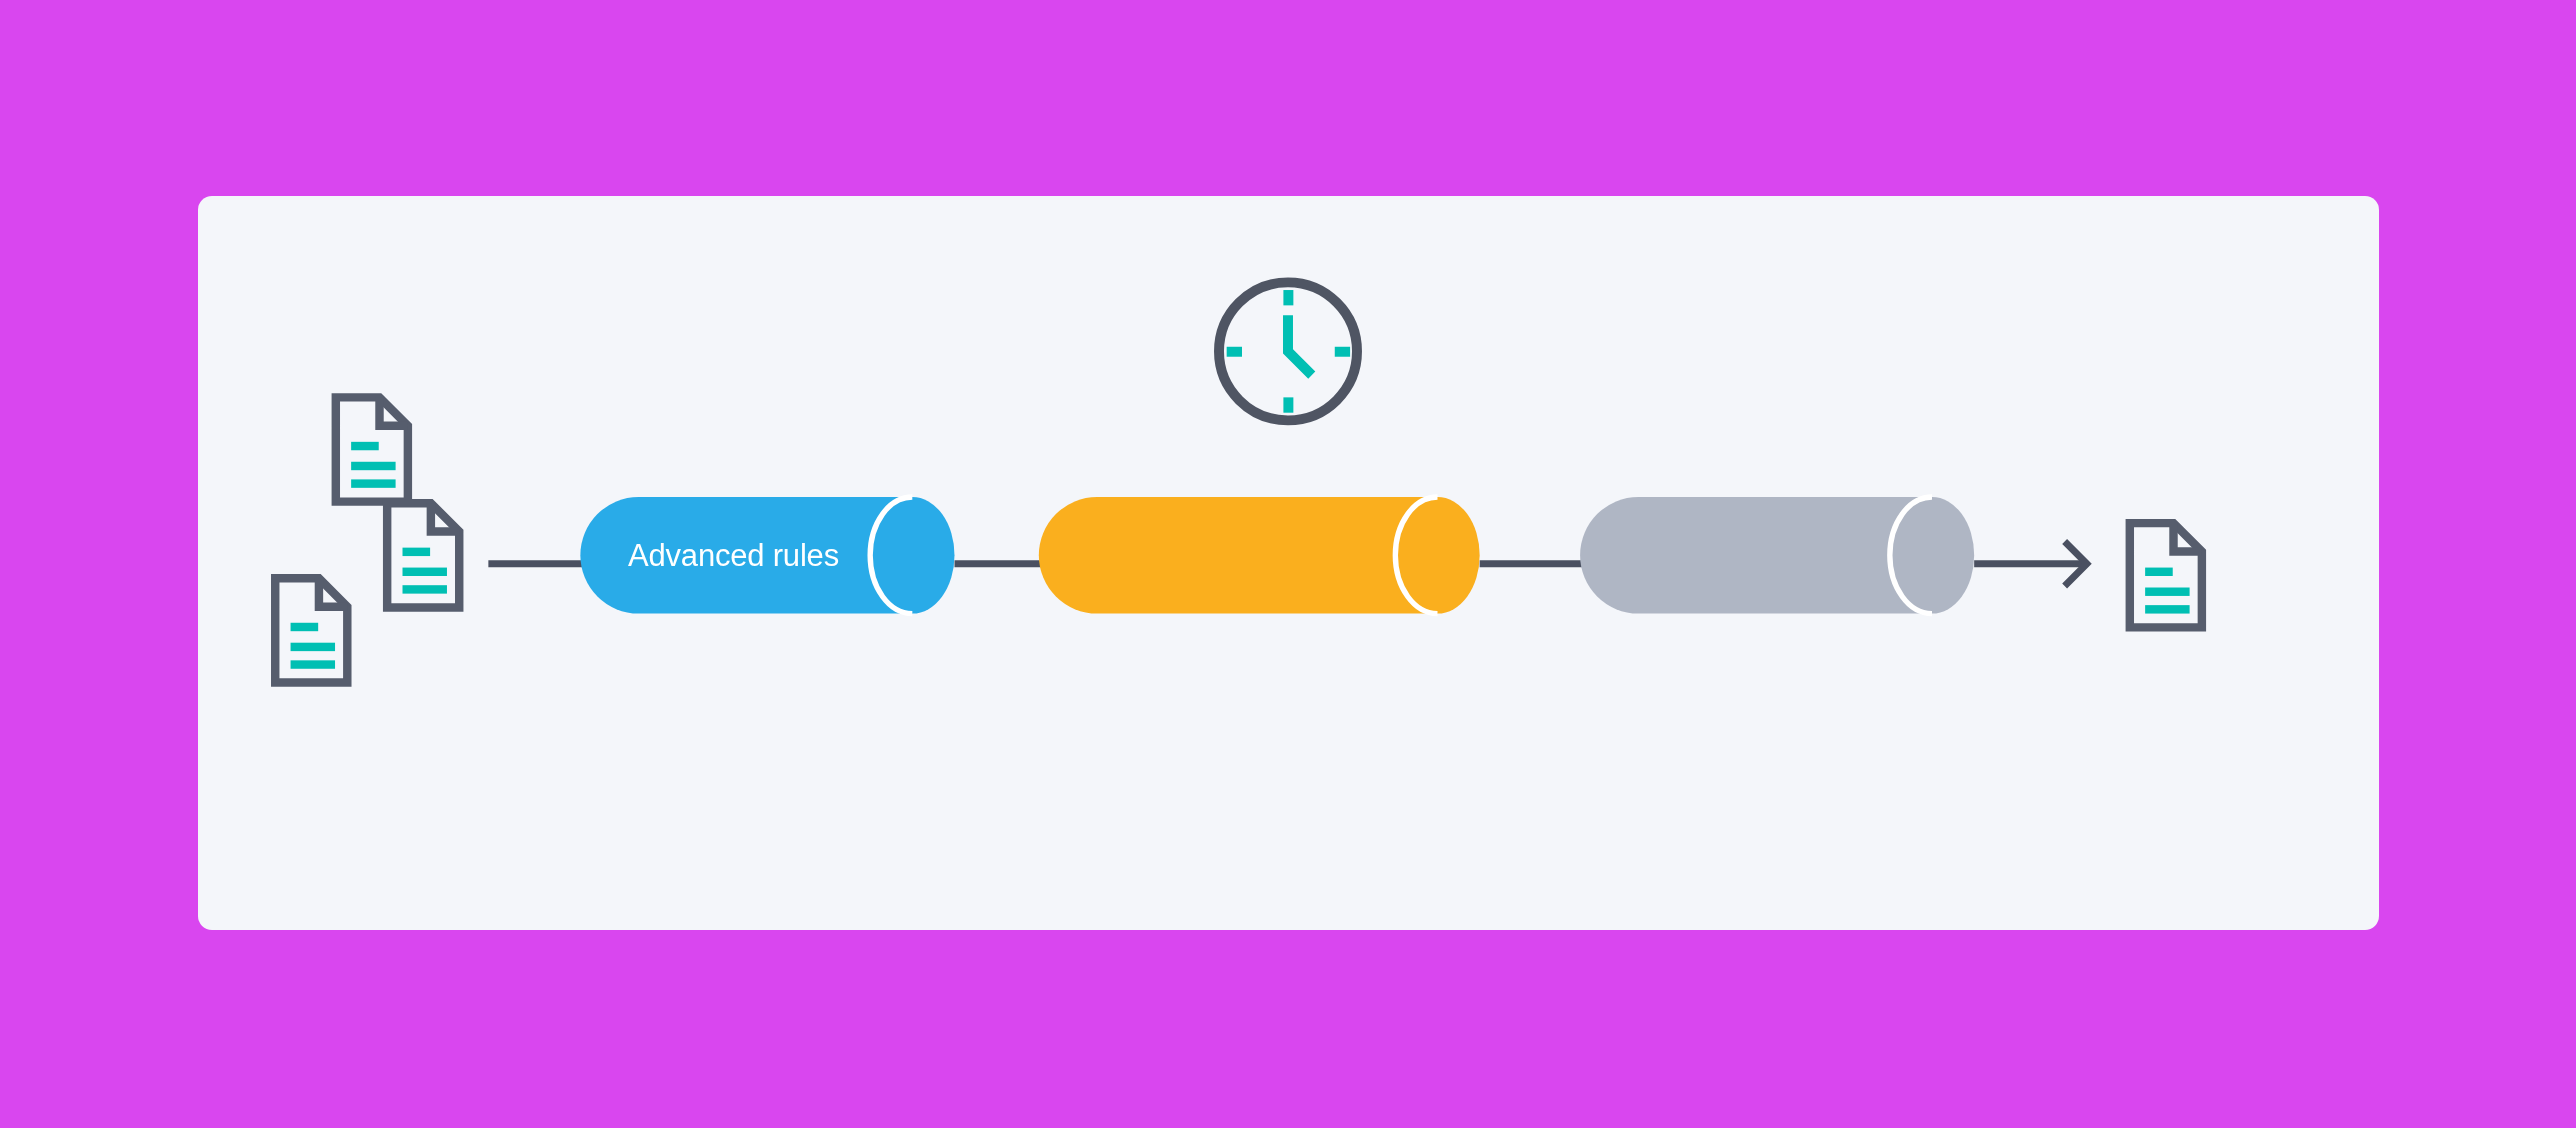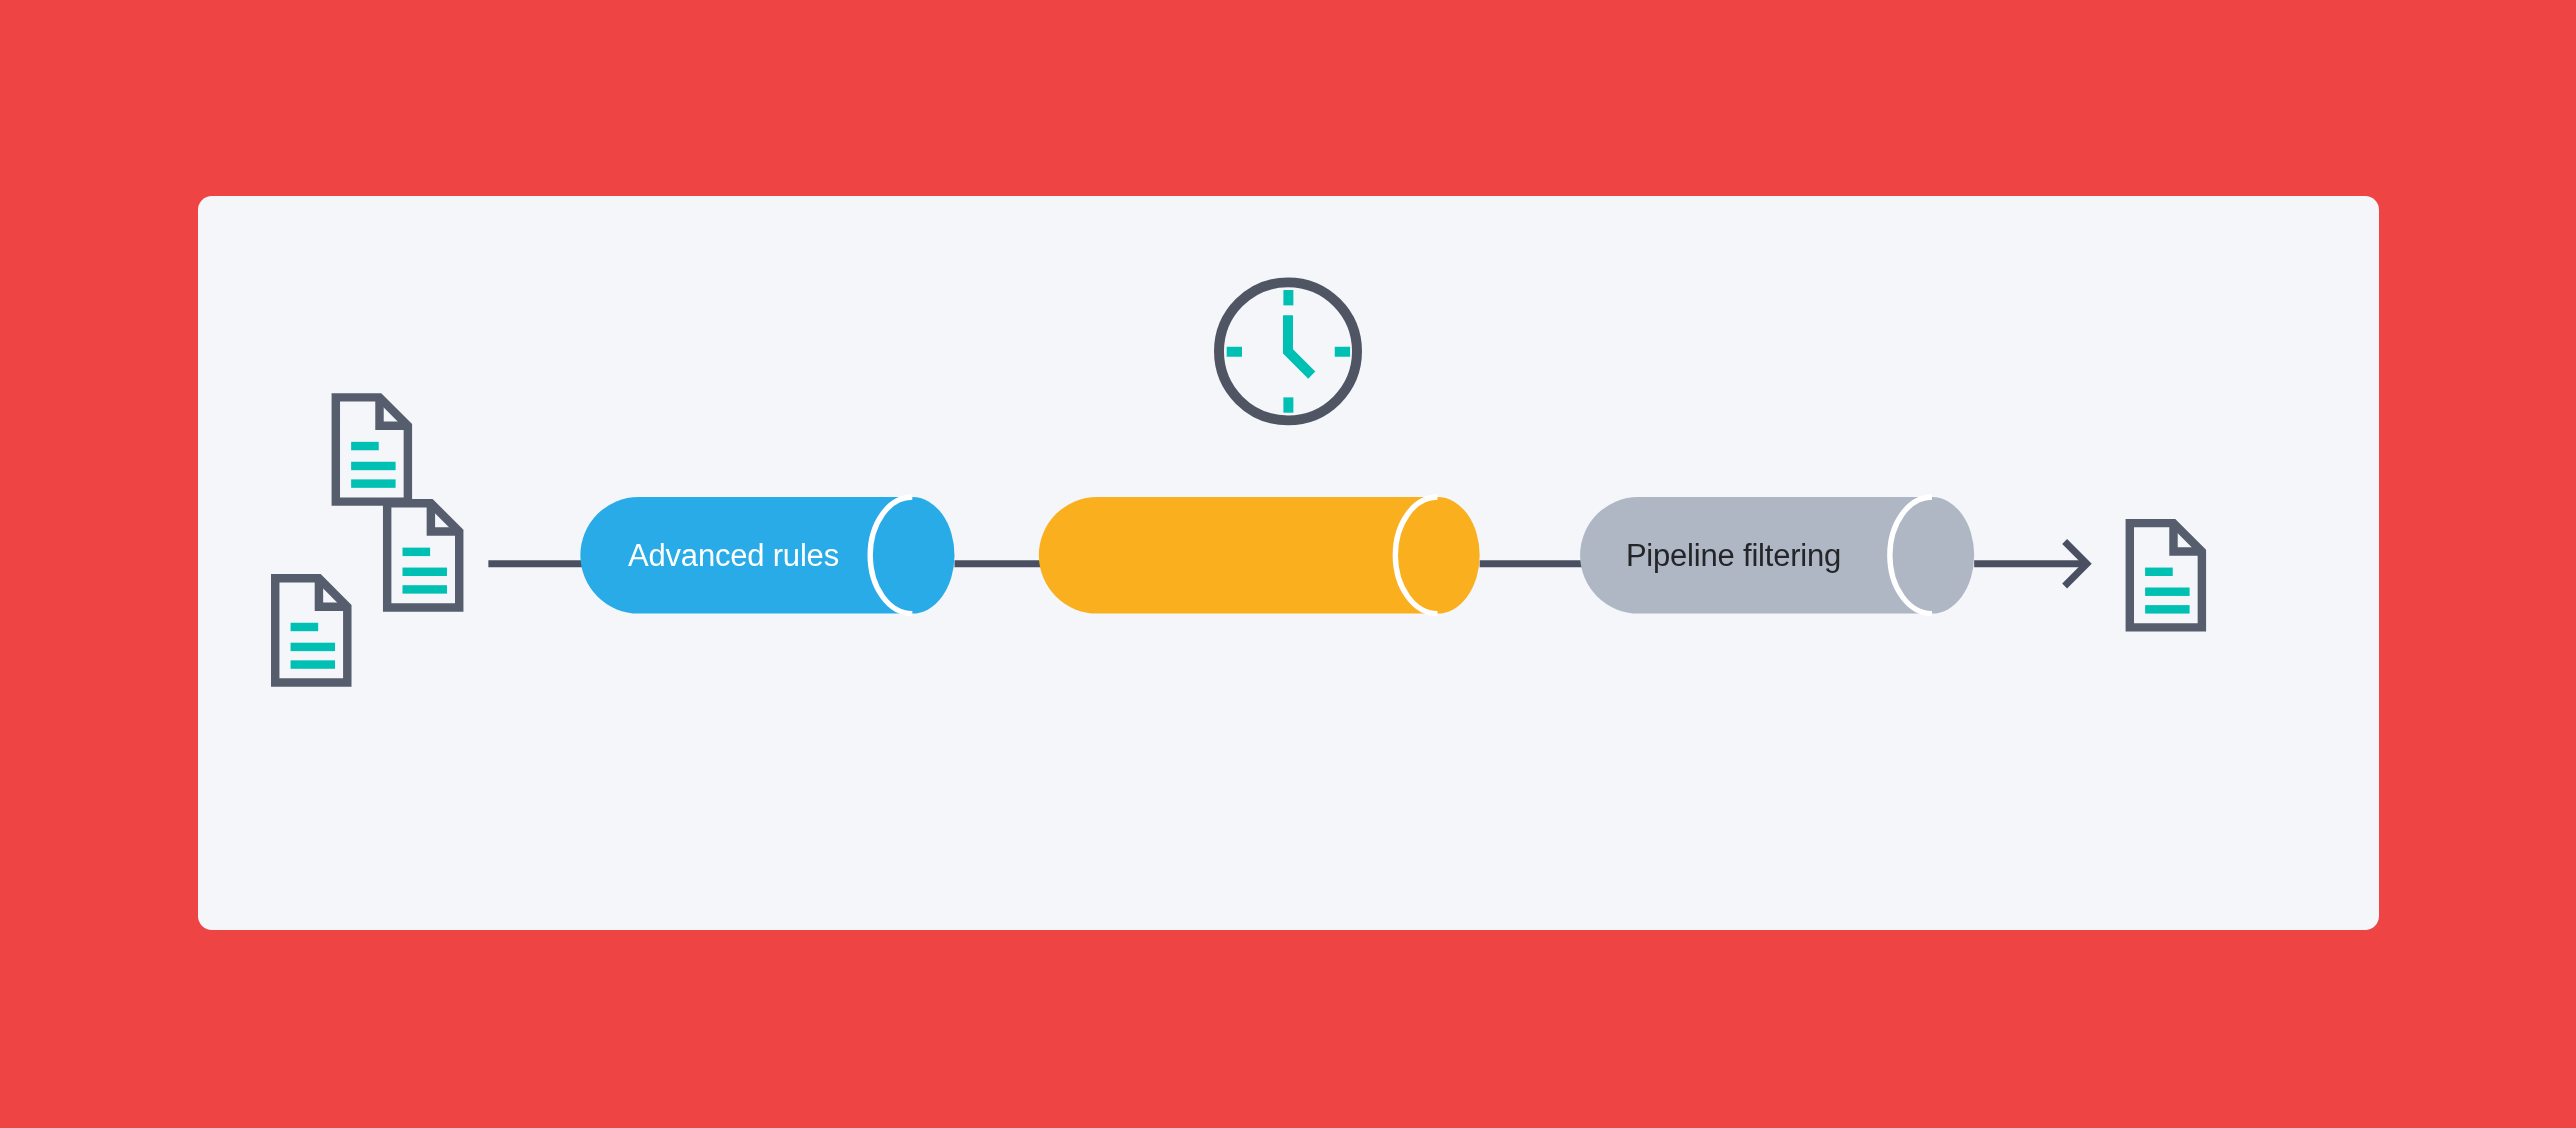--- a/index.html
+++ b/index.html
@@ -12,21 +12,21 @@
     width: 2576px;
     height: 1129px;
     font-family: "Liberation Sans", sans-serif;
     overflow: hidden;
   }
 
   #diagram-root {
     position: relative;
     width: 2576px;
     height: 1129px;
-    background: #ef4444;
+    background: #d946ef;
   }
 
   
   #panel {
     position: absolute;
     left: 198px;
     top: 196px;
     width: 2181px;
     height: 734px;
     background: #F4F6FA;
@@ -145,16 +145,15 @@
 
     <g class="hit" transform="translate(2772,676)">
       <use href="#doc-glyph"></use>
     </g>
 
   </svg>
 
   <div class="cyl-label" id="label-stage-0">Advanced rules</div>
 
 
-  <div class="cyl-label" id="label-stage-2">Pipeline filtering</div>
 
 </div>
 
 
 </body></html>

